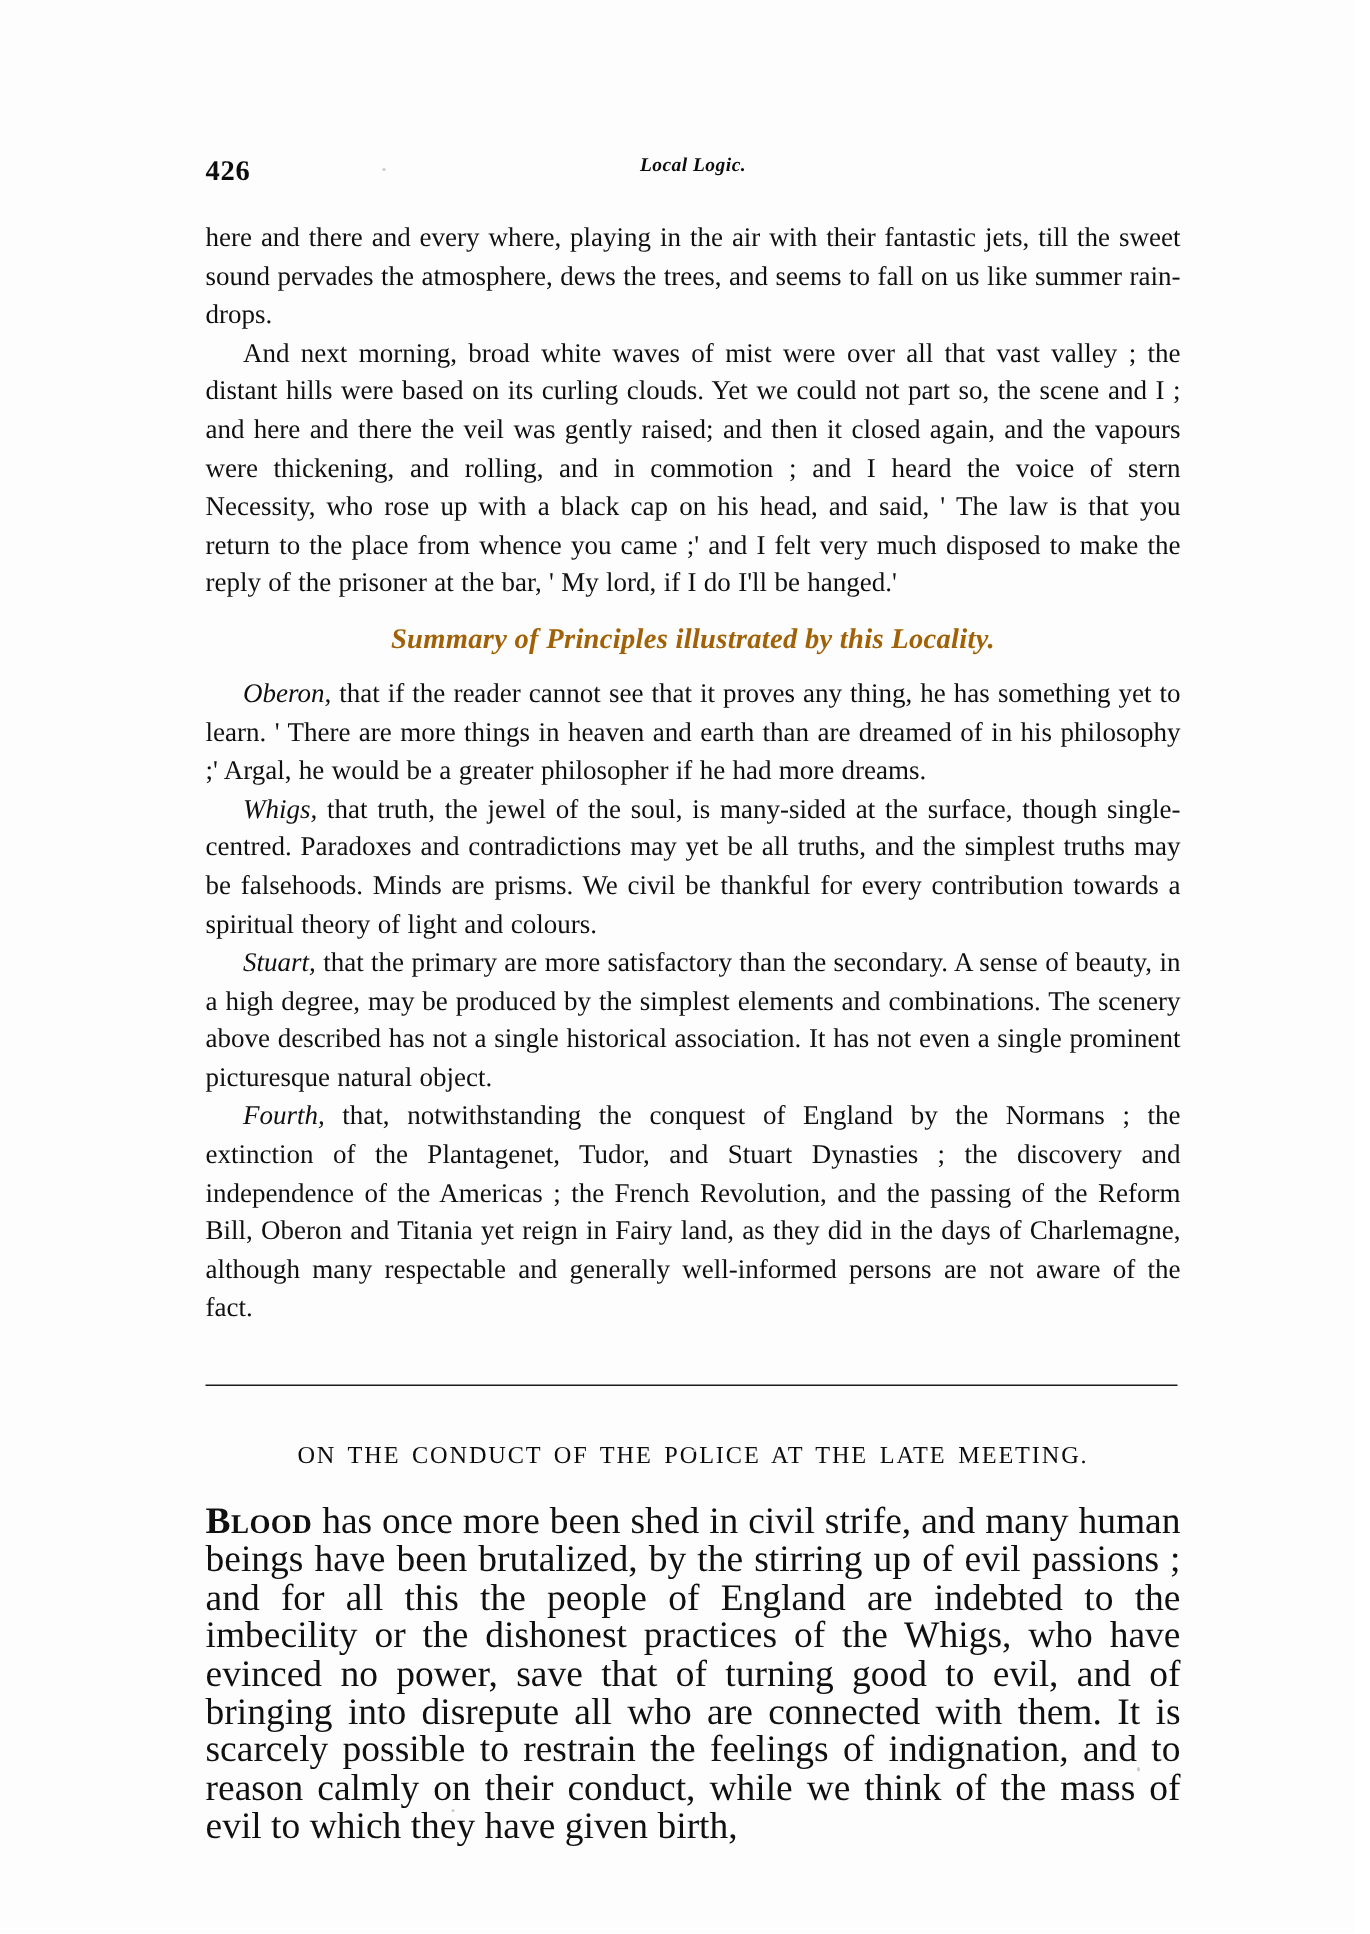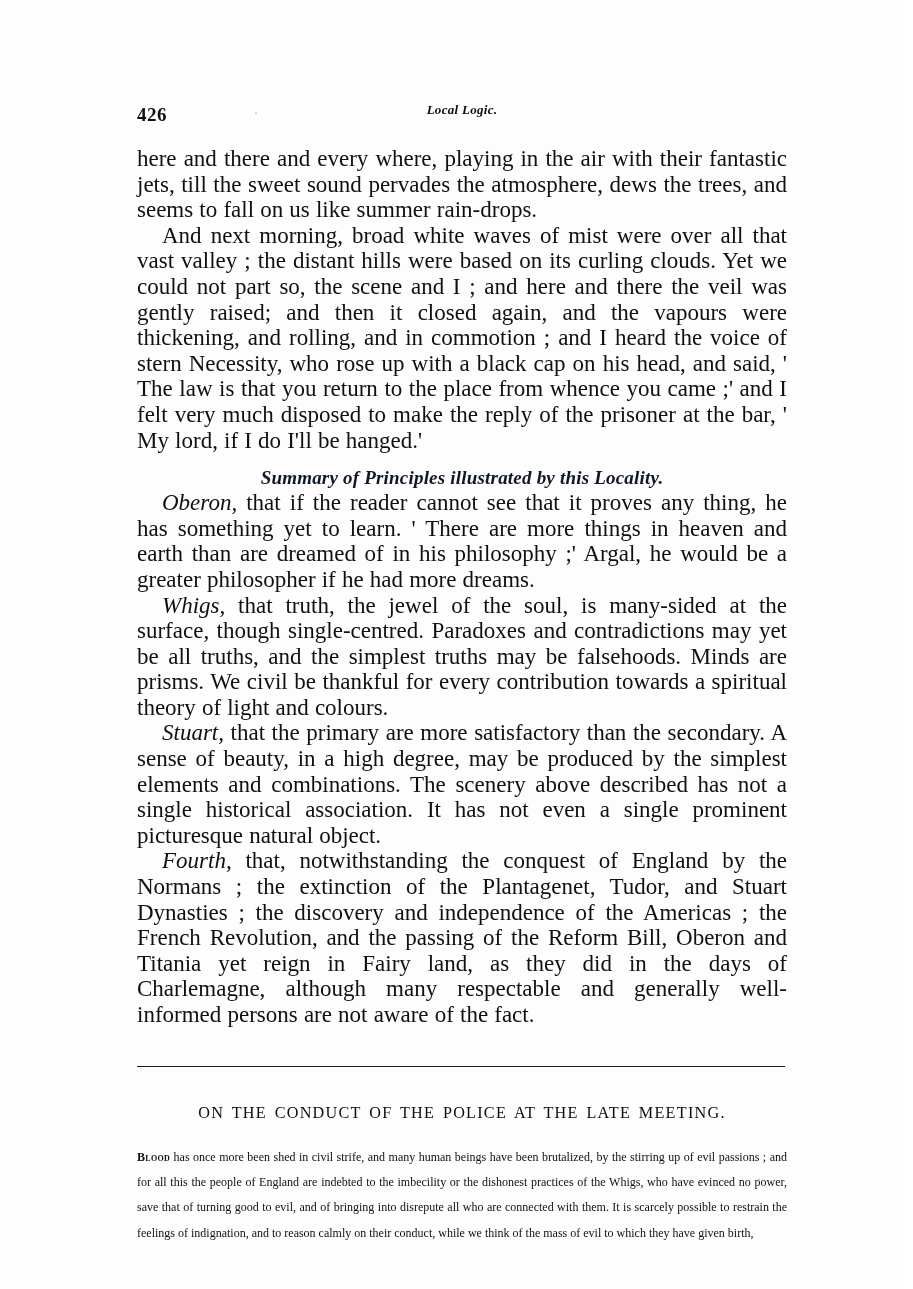--- a/index.html
+++ b/index.html
@@ -52,43 +52,43 @@
     font-style: italic;
     font-weight: bold;
     font-size: 13px;
     letter-spacing: 0.3px;
     color: #0d0d0d;
   }
 
   
   .body-text p {
     margin: 0;
-    font-size: 23px;
+    font-size: 18px;
     line-height: 25.6px;
     text-align: justify;
     text-indent: 25px;
     color: #101010;
     word-spacing: 0.4px;
     -webkit-font-smoothing: none;
   }
   .body-text p.no-indent {
     text-indent: 0;
   }
   .body-text p .lead {
     font-style: italic;
   }
 
   .section-title {
-    margin: 14px 0 1px 0;
+    margin: 14px 0 12px 0;
     text-align: center;
     font-style: italic;
     font-weight: bold;
     font-size: 19px;
     letter-spacing: 0.2px;
-    color: #0f172a;
+    color: #a16207;
   }
 
   
   .divider {
     width: 648px;
     height: 0;
     border: 0;
     border-top: 1.6px solid #1a1a1a;
     margin: 38px 0 0 0;
   }
@@ -102,21 +102,21 @@
     letter-spacing: 1.25px;
     word-spacing: 2.5px;
     color: #0d0d0d;
   }
 
   .article-body {
     margin-top: 22px;
   }
   .article-body p {
     margin: 0;
-    font-size: 12px;
+    font-size: 25px;
     line-height: 25.4px;
     text-align: justify;
     text-indent: 0;
     color: #101010;
   }
   .smallcaps-lead {
     font-variant: small-caps;
     font-weight: bold;
     letter-spacing: 0.3px;
   }

